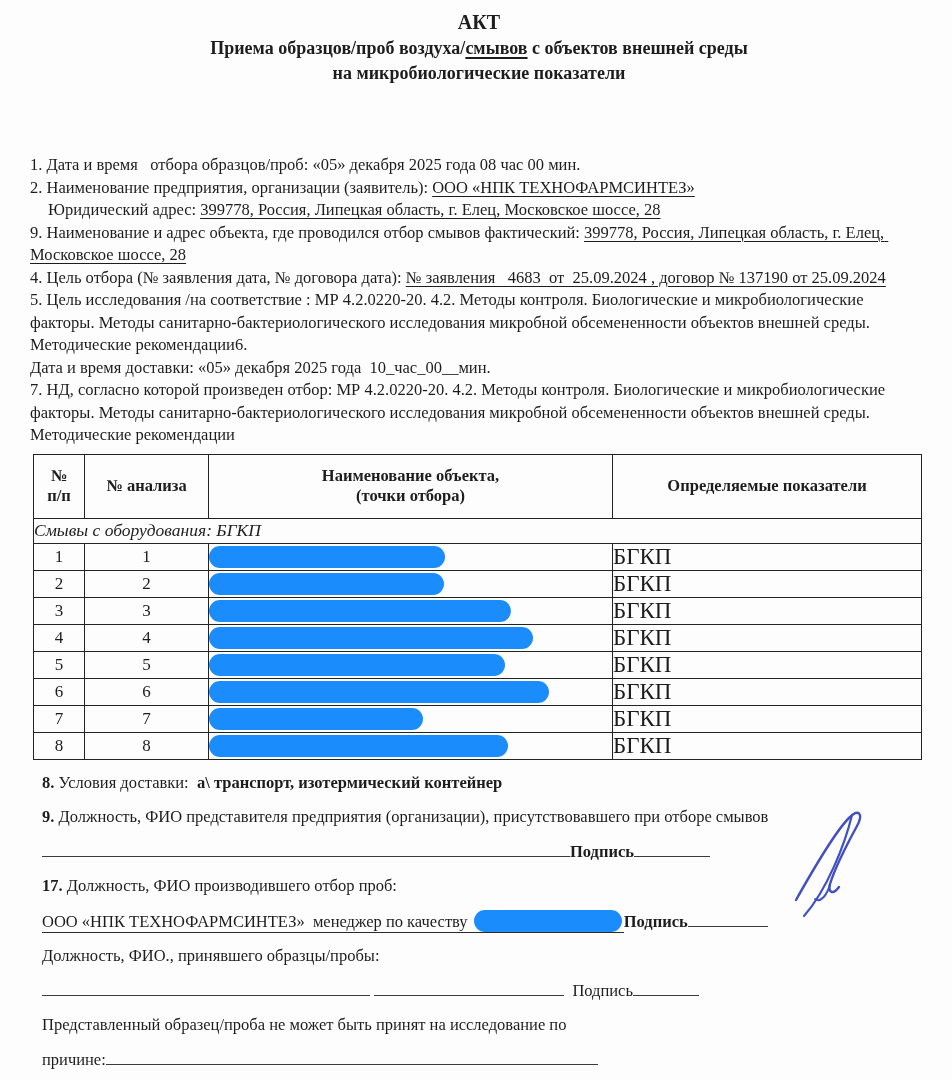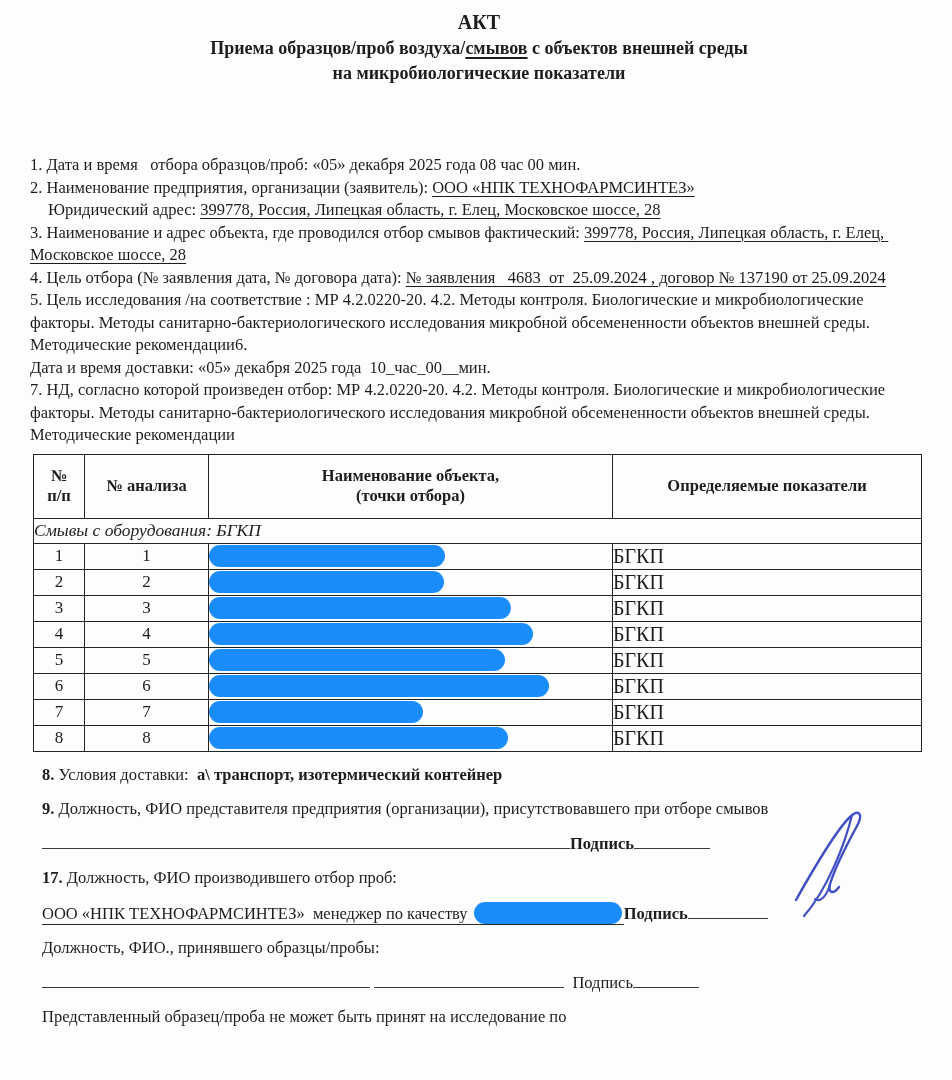--- a/index.html
+++ b/index.html
@@ -37,21 +37,21 @@
   th.h{font-size:16.5px; line-height:20px; font-weight:bold; text-align:center; vertical-align:middle;}
   tr.hdr{height:64px;}
   td.section{
     font-style:italic; font-size:17.5px; padding:1px 8px 2px 8px; height:24px;
     vertical-align:middle;
     margin-left:12px;
   }
   tr.data{height:26px;}
   td.c-num{font-size:17px; text-align:center; vertical-align:middle;}
   td.c-obj{vertical-align:middle; padding-left:4px;}
-  td.c-ind{font-size:20px; padding-left:12px; vertical-align:middle;}
+  td.c-ind{font-size:23px; padding-left:12px; vertical-align:middle;}
   .redact-bar{
     display:inline-block; height:22px; border-radius:11px;
     background:#1b8cfb; vertical-align:middle;
   }
 
   
   .footer{font-size:16.5px; line-height:22.5px;}
   .footer p{margin:12px; white-space:pre-wrap;}
   .p8{margin-top:17px;}
   .blank{display:inline-block; border-bottom:1.7px solid #3b3b3b; height:15px; vertical-align:baseline;}
@@ -78,21 +78,21 @@
     <div class="title">
       <p class="t1">АКТ</p>
       <p class="t2"><span>Приема образцов/проб воздуха/</span><span class="u-title">смывов</span><span> с объектов внешней среды</span></p>
       <p class="t3">на микробиологические показатели</p>
     </div>
 
     <div class="body">
       <p>1. Дата и время   отбора образцов/проб: «05» декабря 2025 года 08 час 00 мин.</p>
       <p><span>2. Наименование предприятия, организации (заявитель): </span><span class="u">ООО «НПК ТЕХНОФАРМСИНТЕЗ»</span></p>
       <p class="indent"><span>Юридический адрес: </span><span class="u">399778, Россия, Липецкая область, г. Елец, Московское шоссе, 28</span></p>
-      <p><span>3. Наименование и адрес объекта, где проводился отбор смывов фактический: </span><span class="u">399778, Россия, Липецкая область, г. Елец, Московское шоссе, 28</span></p>
+      <p><span>9. Наименование и адрес объекта, где проводился отбор смывов фактический: </span><span class="u">399778, Россия, Липецкая область, г. Елец, Московское шоссе, 28</span></p>
       <p><span>4. Цель отбора (№ заявления дата, № договора дата): </span><span class="u">№ заявления   4683  от  25.09.2024 , договор № 137190 от 25.09.2024</span></p>
       <p>5. Цель исследования /на соответствие : МР 4.2.0220-20. 4.2. Методы контроля. Биологические и микробиологические факторы. Методы санитарно-бактериологического исследования микробной обсемененности объектов внешней среды. Методические рекомендации6.</p>
       <p>Дата и время доставки: «05» декабря 2025 года  10_час_00__мин.</p>
       <p>7. НД, согласно которой произведен отбор: МР 4.2.0220-20. 4.2. Методы контроля. Биологические и микробиологические факторы. Методы санитарно-бактериологического исследования микробной обсемененности объектов внешней среды. Методические рекомендации</p>
     </div>
 
     <table class="tbl">
       <colgroup>
         <col style="width:51px">
           <col style="width:124px">
@@ -167,20 +167,21 @@
       <p><span class="b">9.</span><span> Должность, ФИО представителя предприятия (организации), присутствовавшего при отборе смывов</span></p>
       <p class="sign-row1"><span class="blank" style="width:528px"></span><span class="b">Подпись</span><span class="blank" style="width:76px"></span></p>
 
       <p class="p10"><span class="b">17.</span><span> Должность, ФИО производившего отбор проб:</span></p>
       <p class="line10"><span class="u10"><span>ООО «НПК ТЕХНОФАРМСИНТЕЗ»  менеджер по качеству </span><span class="inline-bar"></span></span><span class="b">Подпись</span><span class="blank" style="width:80px"></span></p>
 
       <p class="recv">Должность, ФИО., принявшего образцы/пробы:</p>
       <p class="sign-row2"><span class="blank" style="width:328px"></span><span> </span><span class="blank" style="width:190px"></span><span>  </span><span>Подпись</span><span class="blank" style="width:66px"></span></p>
 
       <p class="reject1">Представленный образец/проба не может быть принят на исследование по</p>
+      <p><span>причине:</span><span class="blank" style="width:492px"></span></p>
     </div>
 
   </div>
 
   <svg class="sig" width="100" height="112" viewBox="0 0 100 112">
     <path d="M 14,94 C 32,62 54,24 68,11 C 76,3 82,7 75,20 C 63,42 53,62 48,78 C 46,87 51,89 57,81" fill="none" stroke="#4050c4" stroke-width="2.4" stroke-linecap="round"></path>
     <path d="M 70,9 C 63,38 45,84 22,110" fill="none" stroke="#4050c4" stroke-width="2.2" stroke-linecap="round"></path>
     <path d="M 48,78 C 45,90 38,97 33,93" fill="none" stroke="#4050c4" stroke-width="2" stroke-linecap="round"></path>
   </svg>
 </div>

